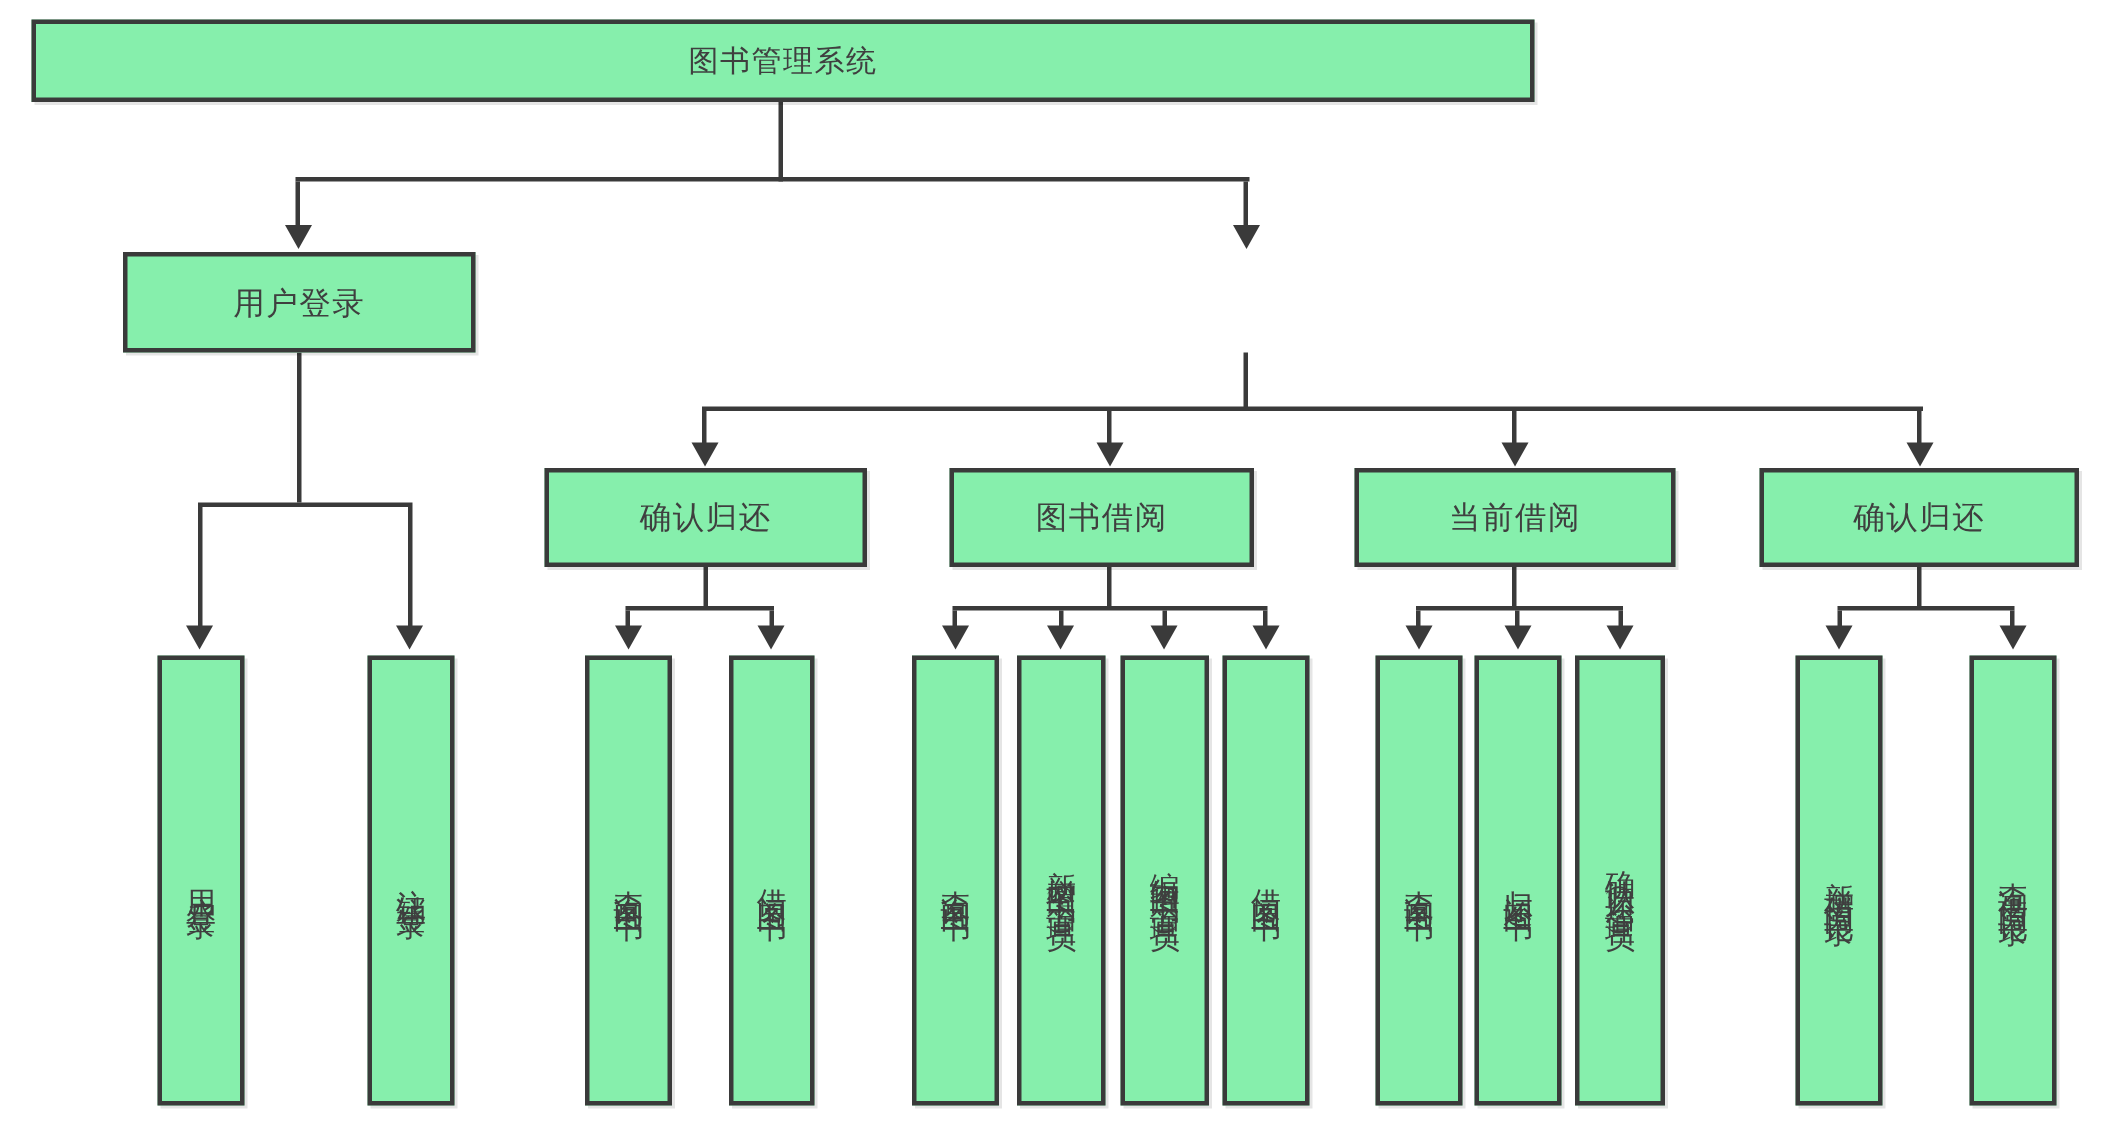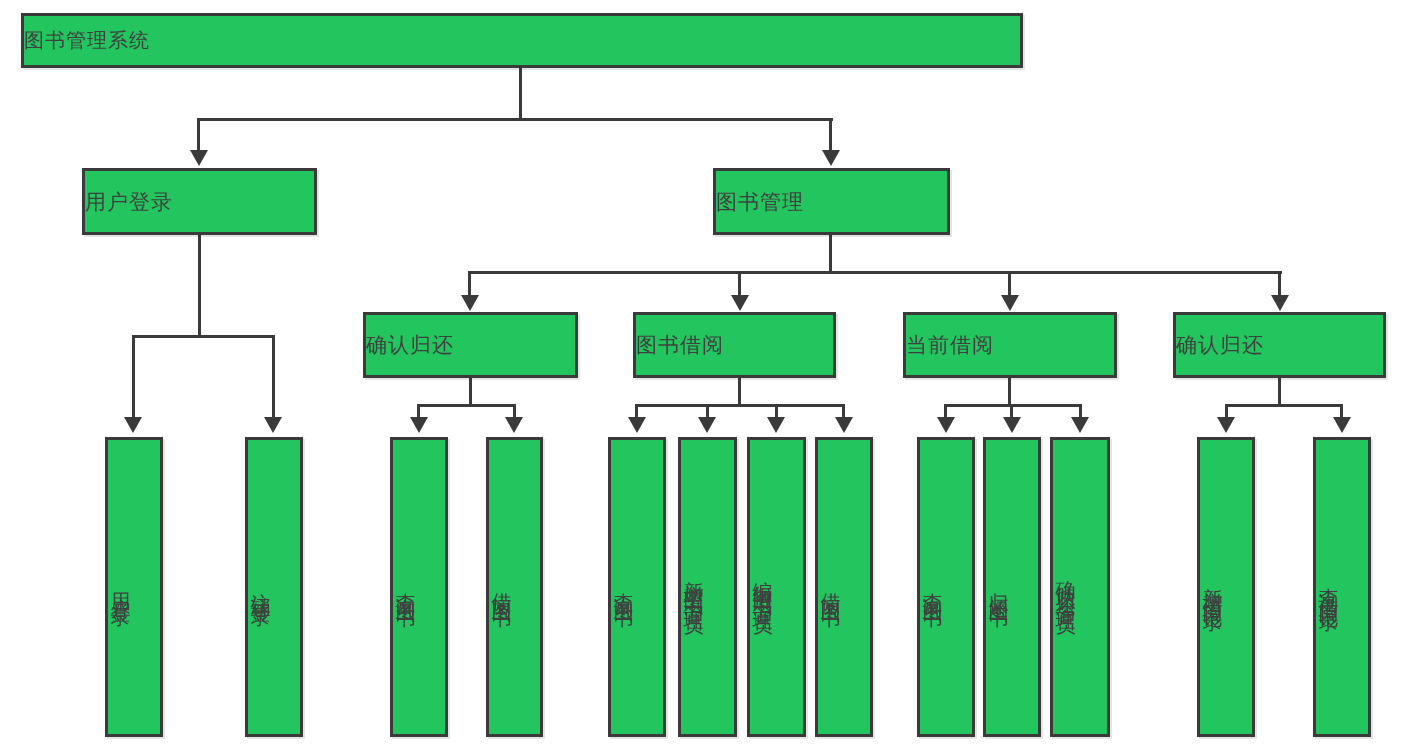--- a/index.html
+++ b/index.html
@@ -11,25 +11,26 @@
   body{font-family:"Liberation Sans", sans-serif;}
   .canvas{
     position:relative;
     width:1405px;
     height:747px;
     background:var(--bg);
     overflow:hidden;
   }
   .box{
     position:absolute;
-    background:#22c55e;
+    background:#86efac;
     border:3px solid var(--line);
     box-sizing:border-box;
     display:flex;
     align-items:center;
+    justify-content:center;
     color:var(--text);
     box-shadow:2px 2px 0 rgba(0,0,0,0.10);
     z-index:2;
   }
   .hlabel{font-size:21px;letter-spacing:1px;white-space:nowrap;}
   .root-label{font-size:20px;letter-spacing:1px;}
   .leaf{top:437px;height:300px;}
   .vtext{
     writing-mode:vertical-rl;
     text-orientation:mixed;
@@ -127,23 +128,20 @@
   <div class="line" style="left:1340px;top:407px;width:3px;height:12px"></div>
   <div class="arrowhead" style="left:1333px;top:417px"></div>
 
   <div class="box" style="left:21px;top:13px;width:1002px;height:55px">
     <span class="root-label">图书管理系统</span>
   </div>
 
   <div class="box" style="left:82px;top:168px;width:235px;height:67px">
     <span class="hlabel">用户登录</span>
   </div>
-  <div class="box" style="left:713px;top:168px;width:237px;height:67px">
-    <span class="hlabel">图书管理</span>
-  </div>
 
   <div class="box" style="left:363px;top:312px;width:215px;height:66px">
     <span class="hlabel">确认归还</span>
   </div>
   <div class="box" style="left:633px;top:312px;width:203px;height:66px">
     <span class="hlabel">图书借阅</span>
   </div>
   <div class="box" style="left:903px;top:312px;width:214px;height:66px">
     <span class="hlabel">当前借阅</span>
   </div>

